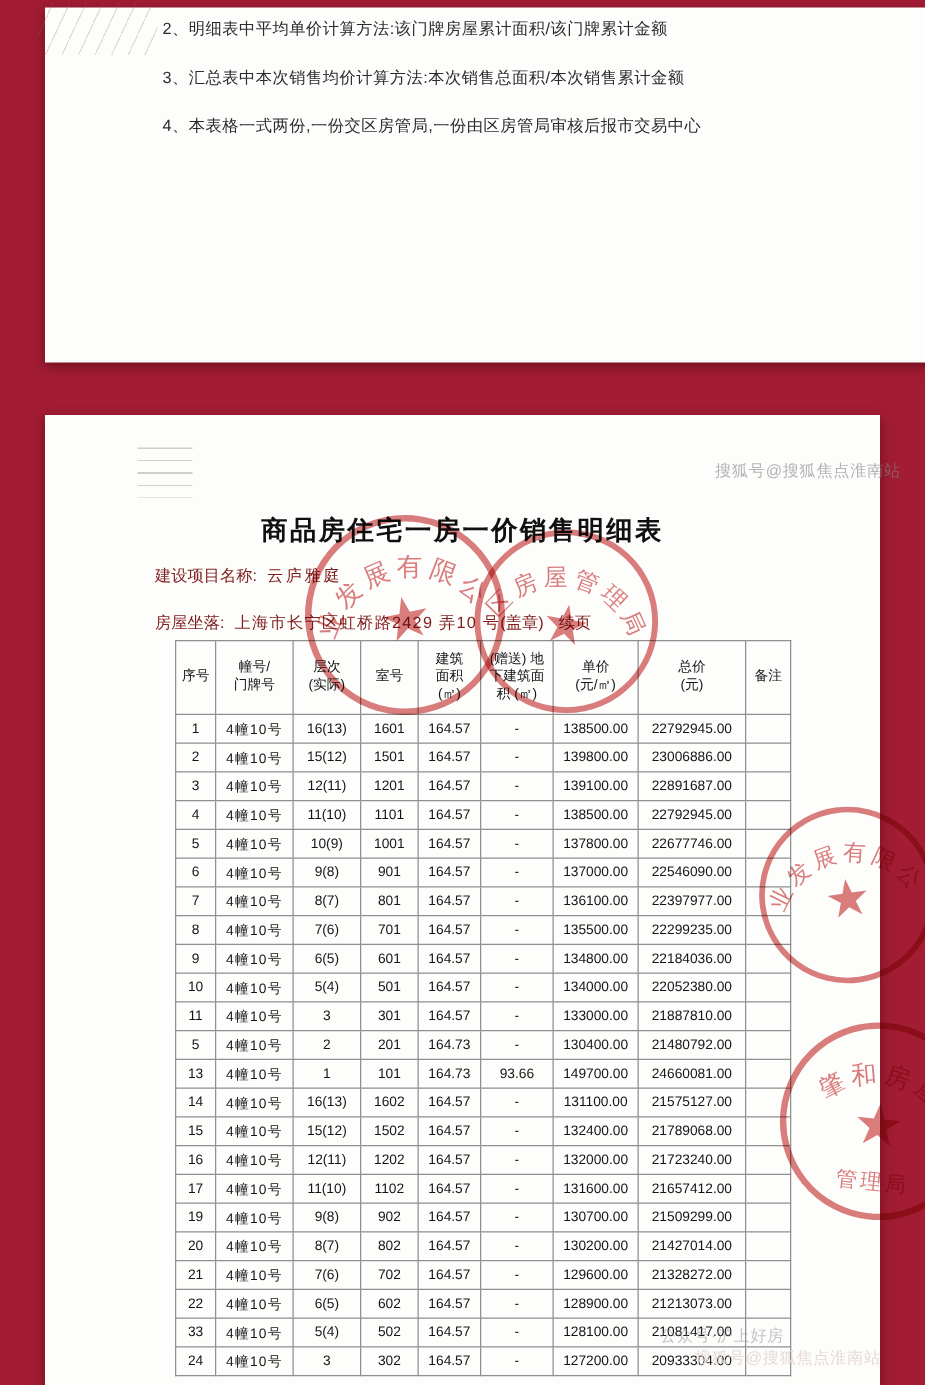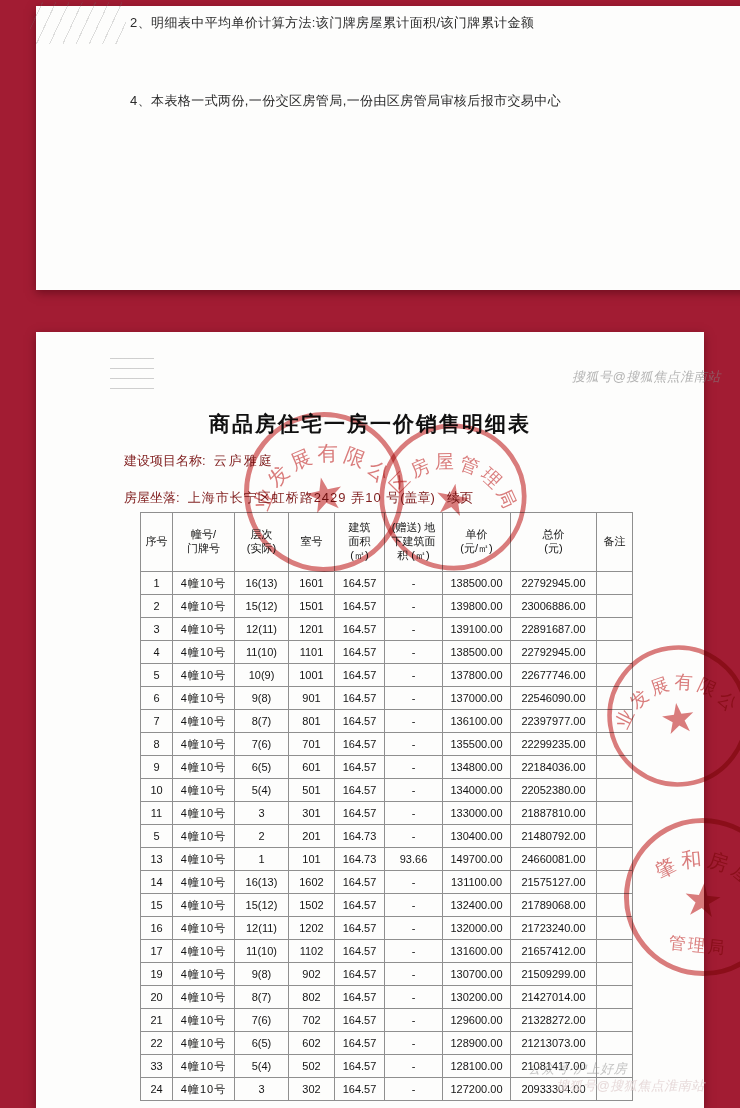--- a/index.html
+++ b/index.html
@@ -38,33 +38,34 @@
   svg.stamp{position:absolute;mix-blend-mode:multiply;opacity:.6;pointer-events:none;}
   .stamp .ring{fill:none;stroke:#c32626;stroke-width:6;}
   .stamp .arc-text{font-size:24px;fill:#c32626;letter-spacing:5px;text-anchor:middle;}
   .stamp .star{font-size:54px;fill:#c32626;text-anchor:middle;}
   .stamp .stamp-bottom{font-size:20px;fill:#c32626;text-anchor:middle;letter-spacing:3px;}
   .st-a1{left:238px;top:406px;width:172px;height:172px;transform:rotate(-12deg);}
   .st-a2{left:374px;top:418px;width:158px;height:158px;transform:rotate(10deg);}
   .st-b {left:602px;top:640px;width:152px;height:152px;transform:rotate(-8deg);}
   .st-c {left:618px;top:812px;width:170px;height:170px;transform:rotate(6deg);}
 
-  .wm{position:absolute;font-size:13px;white-space:nowrap;pointer-events:none;letter-spacing:.5px;font-style:italic;}
+  .wm{position:absolute;font-size:13px;white-space:nowrap;pointer-events:none;letter-spacing:.5px;}
   .wm-top{left:572px;top:368px;color:rgba(130,130,130,.6);}
   .wm-b1{left:528px;top:1060px;color:rgba(150,150,150,.55);}
   .wm-b2{left:556px;top:1077px;color:rgba(228,214,214,.9);}
 </style>
 </head>
 <body>
 
 <div class="canvas">
 
   <div class="page page1">
     <div class="scan-diag"></div>
     <div class="note n0">2、明细表中平均单价计算方法:该门牌房屋累计面积/该门牌累计金额</div>
+    <div class="note n1">3、汇总表中本次销售均价计算方法:本次销售总面积/本次销售累计金额</div>
     <div class="note n2">4、本表格一式两份,一份交区房管局,一份由区房管局审核后报市交易中心</div>
   </div>
 
   <div class="page page2">
     <div class="scan-lines"></div>
     <h1 class="doc-title">商品房住宅一房一价销售明细表</h1>
 
     <div class="info-row info-project">
       <span>建设项目名称:</span><span class="val">云庐雅庭</span>
     </div>

